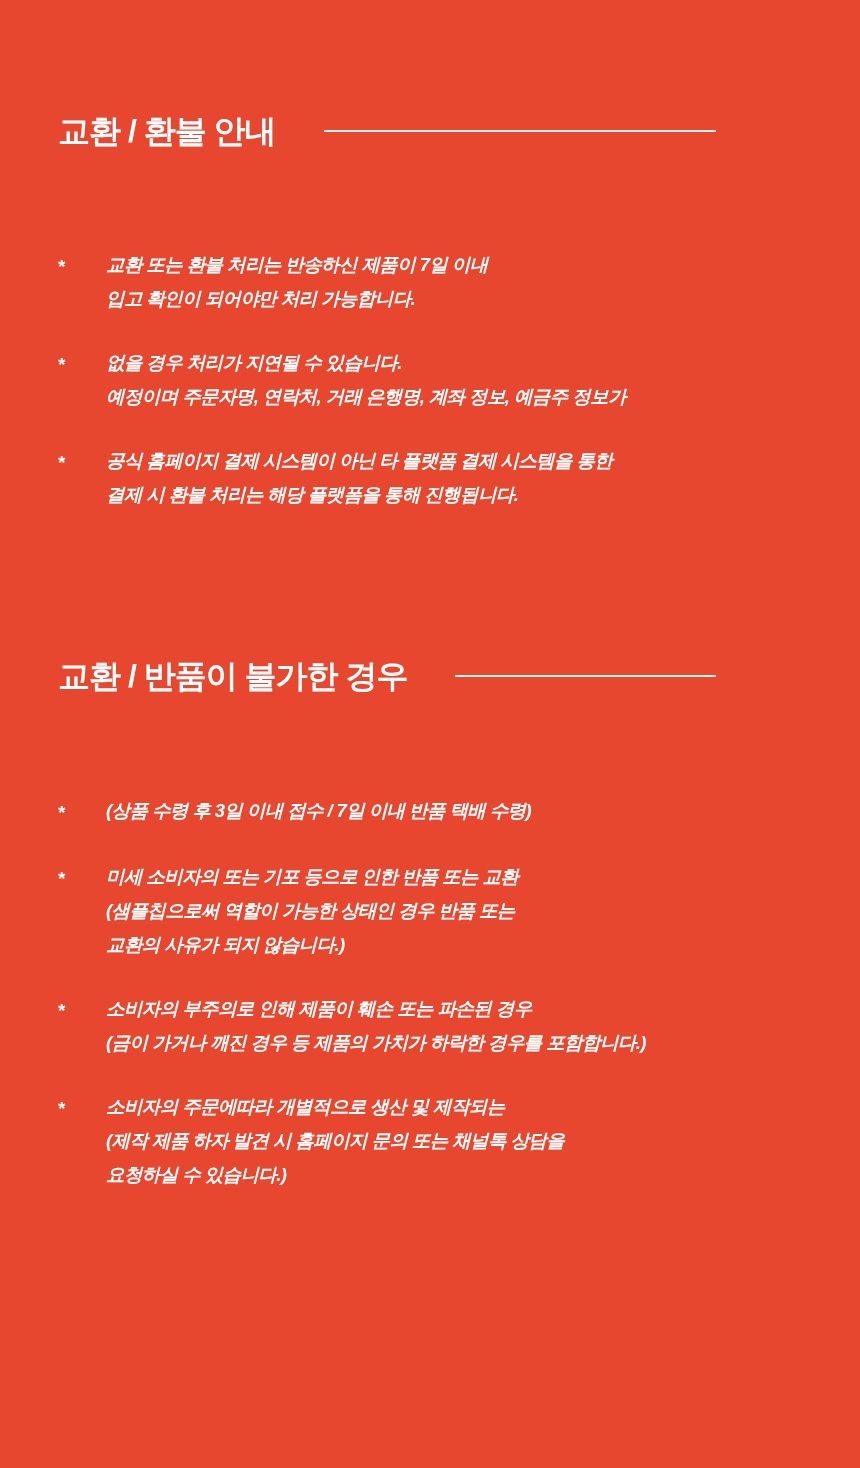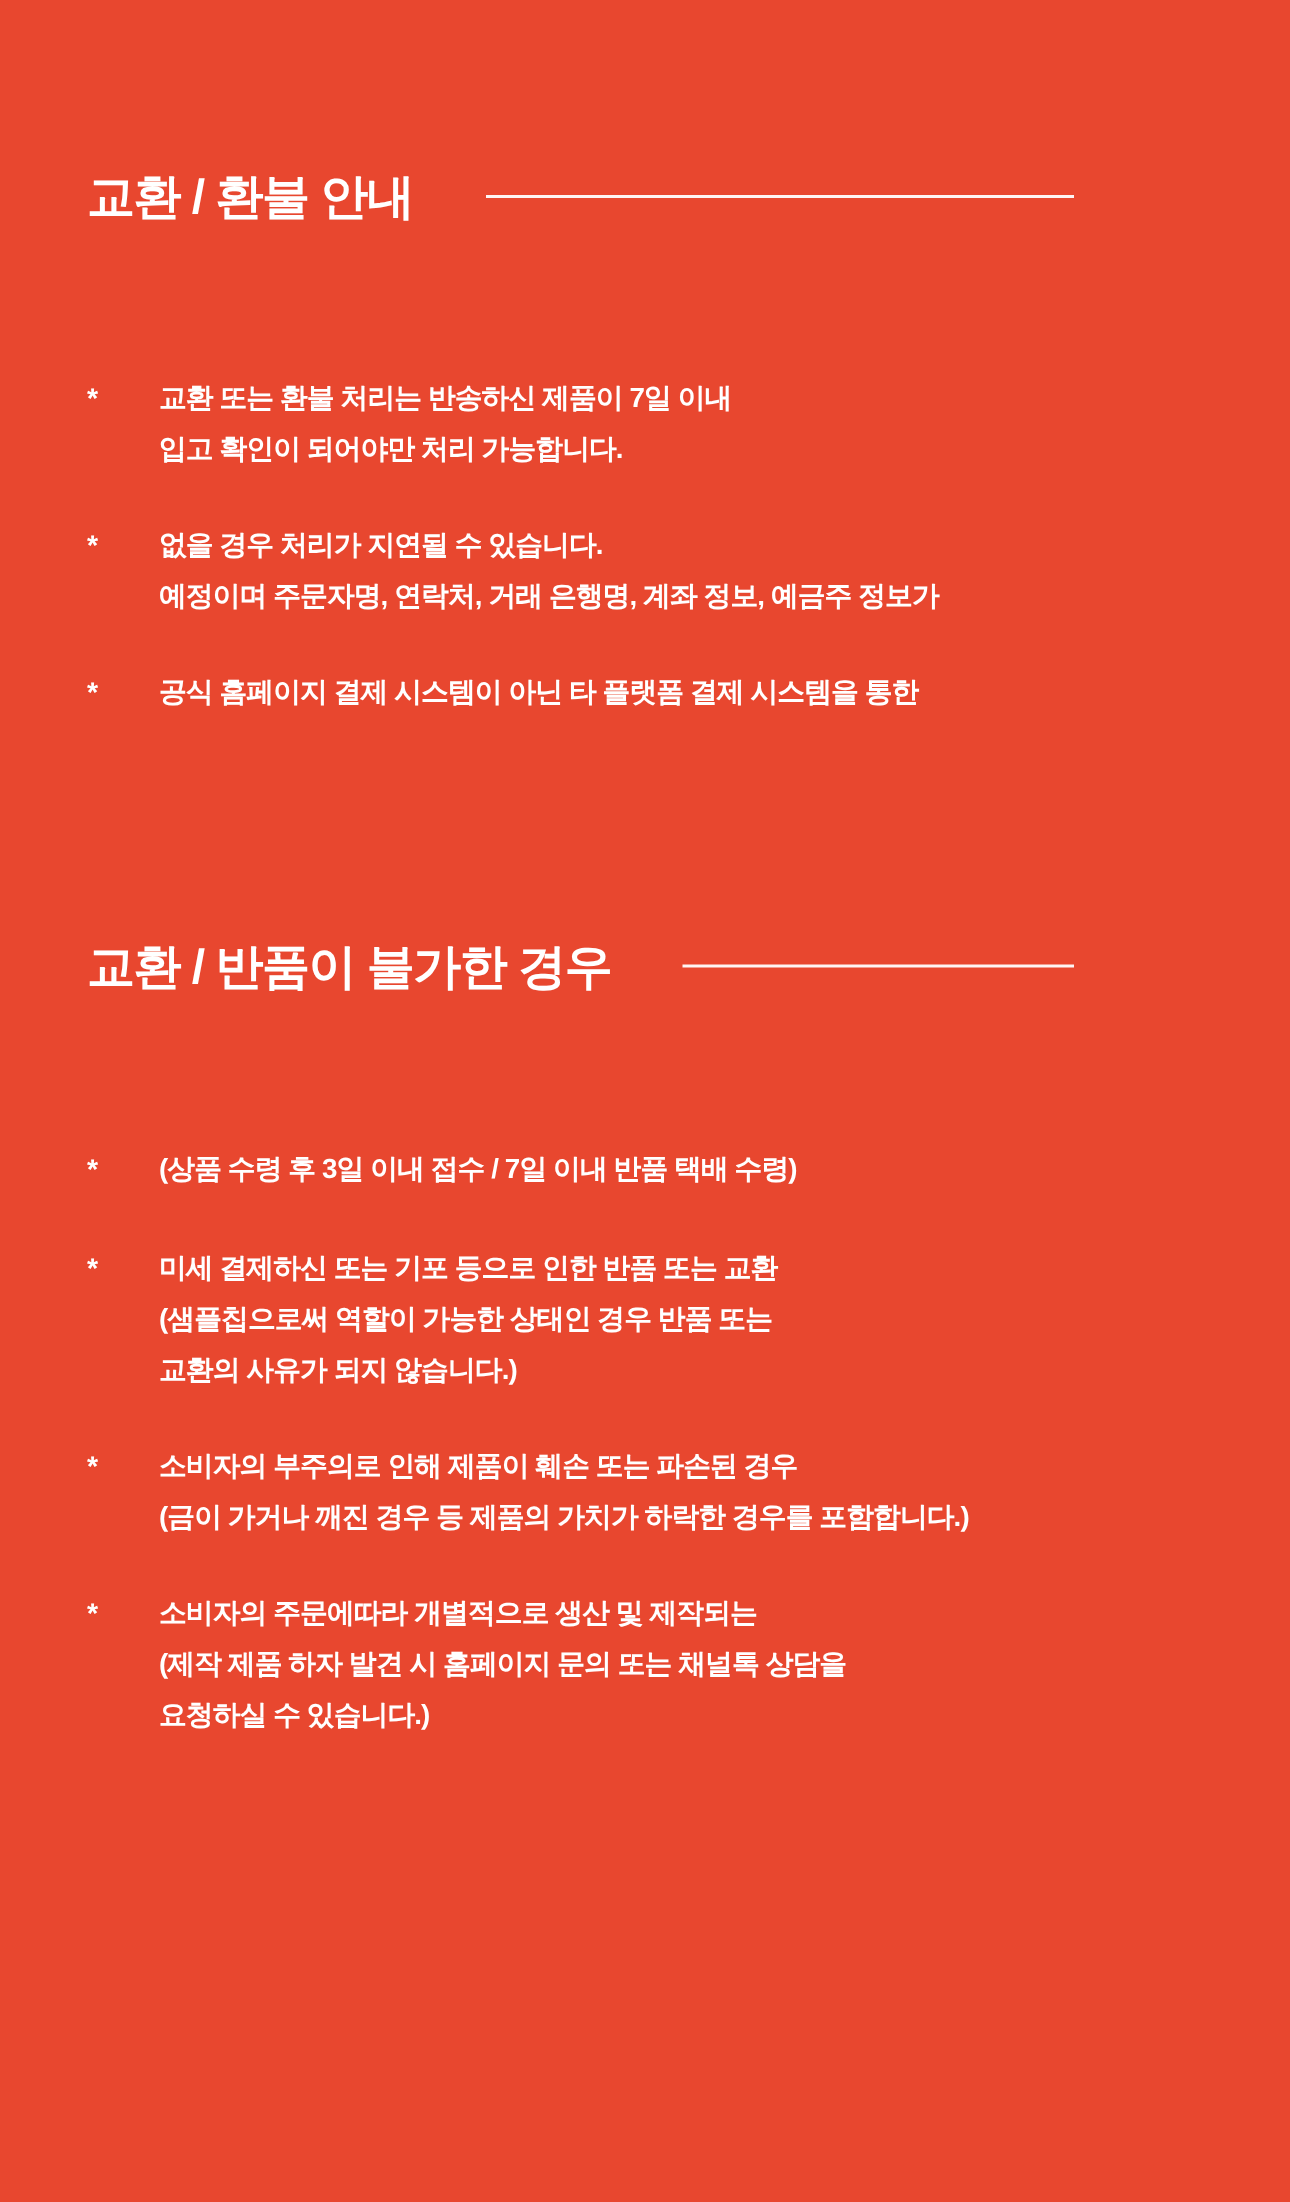--- a/index.html
+++ b/index.html
@@ -62,20 +62,21 @@
     width: 48px;
     flex: 0 0 48px;
     font-size: 19px;
     font-weight: 700;
     line-height: 34px;
     color: #ffffff;
     padding-top: 2px;
   }
   .bullet-lines {
     flex: 1 1 auto;
+    font-style: italic;
   }
   .bullet-line {
     font-size: 18.5px;
     font-weight: 700;
     line-height: 34px;
     letter-spacing: -0.6px;
     color: #ffffff;
     white-space: nowrap;
   }
 
@@ -120,20 +121,21 @@
           <div class="bullet-line">예정이며 주문자명, 연락처, 거래 은행명, 계좌 정보, 예금주 정보가</div>
         </div>
       </div>
 
       <div class="sp-between-bullets"></div>
 
       <div class="bullet-row">
         <div class="bullet-mark">*</div>
         <div class="bullet-lines">
           <div class="bullet-line">공식 홈페이지 결제 시스템이 아닌 타 플랫폼 결제 시스템을 통한</div>
+          <div class="bullet-line">결제 시 환불 처리는 해당 플랫폼을 통해 진행됩니다.</div>
         </div>
       </div>
 
     </div>
   </section>
 
   <div class="sp-between-sections"></div>
 
   <section class="section">
     <div class="section-head">
@@ -150,21 +152,21 @@
         <div class="bullet-lines">
           <div class="bullet-line">(상품 수령 후 3일 이내 접수 / 7일 이내 반품 택배 수령)</div>
         </div>
       </div>
 
       <div class="sp-between-bullets"></div>
 
       <div class="bullet-row">
         <div class="bullet-mark">*</div>
         <div class="bullet-lines">
-          <div class="bullet-line">미세 결제하신 또는 기포 등으로 인한 반품 또는 교환</div>
+          <div class="bullet-line">미세 소비자의 또는 기포 등으로 인한 반품 또는 교환</div>
           <div class="bullet-line">(샘플칩으로써 역할이 가능한 상태인 경우 반품 또는</div>
           <div class="bullet-line">교환의 사유가 되지 않습니다.)</div>
         </div>
       </div>
 
       <div class="sp-between-bullets"></div>
 
       <div class="bullet-row">
         <div class="bullet-mark">*</div>
         <div class="bullet-lines">

